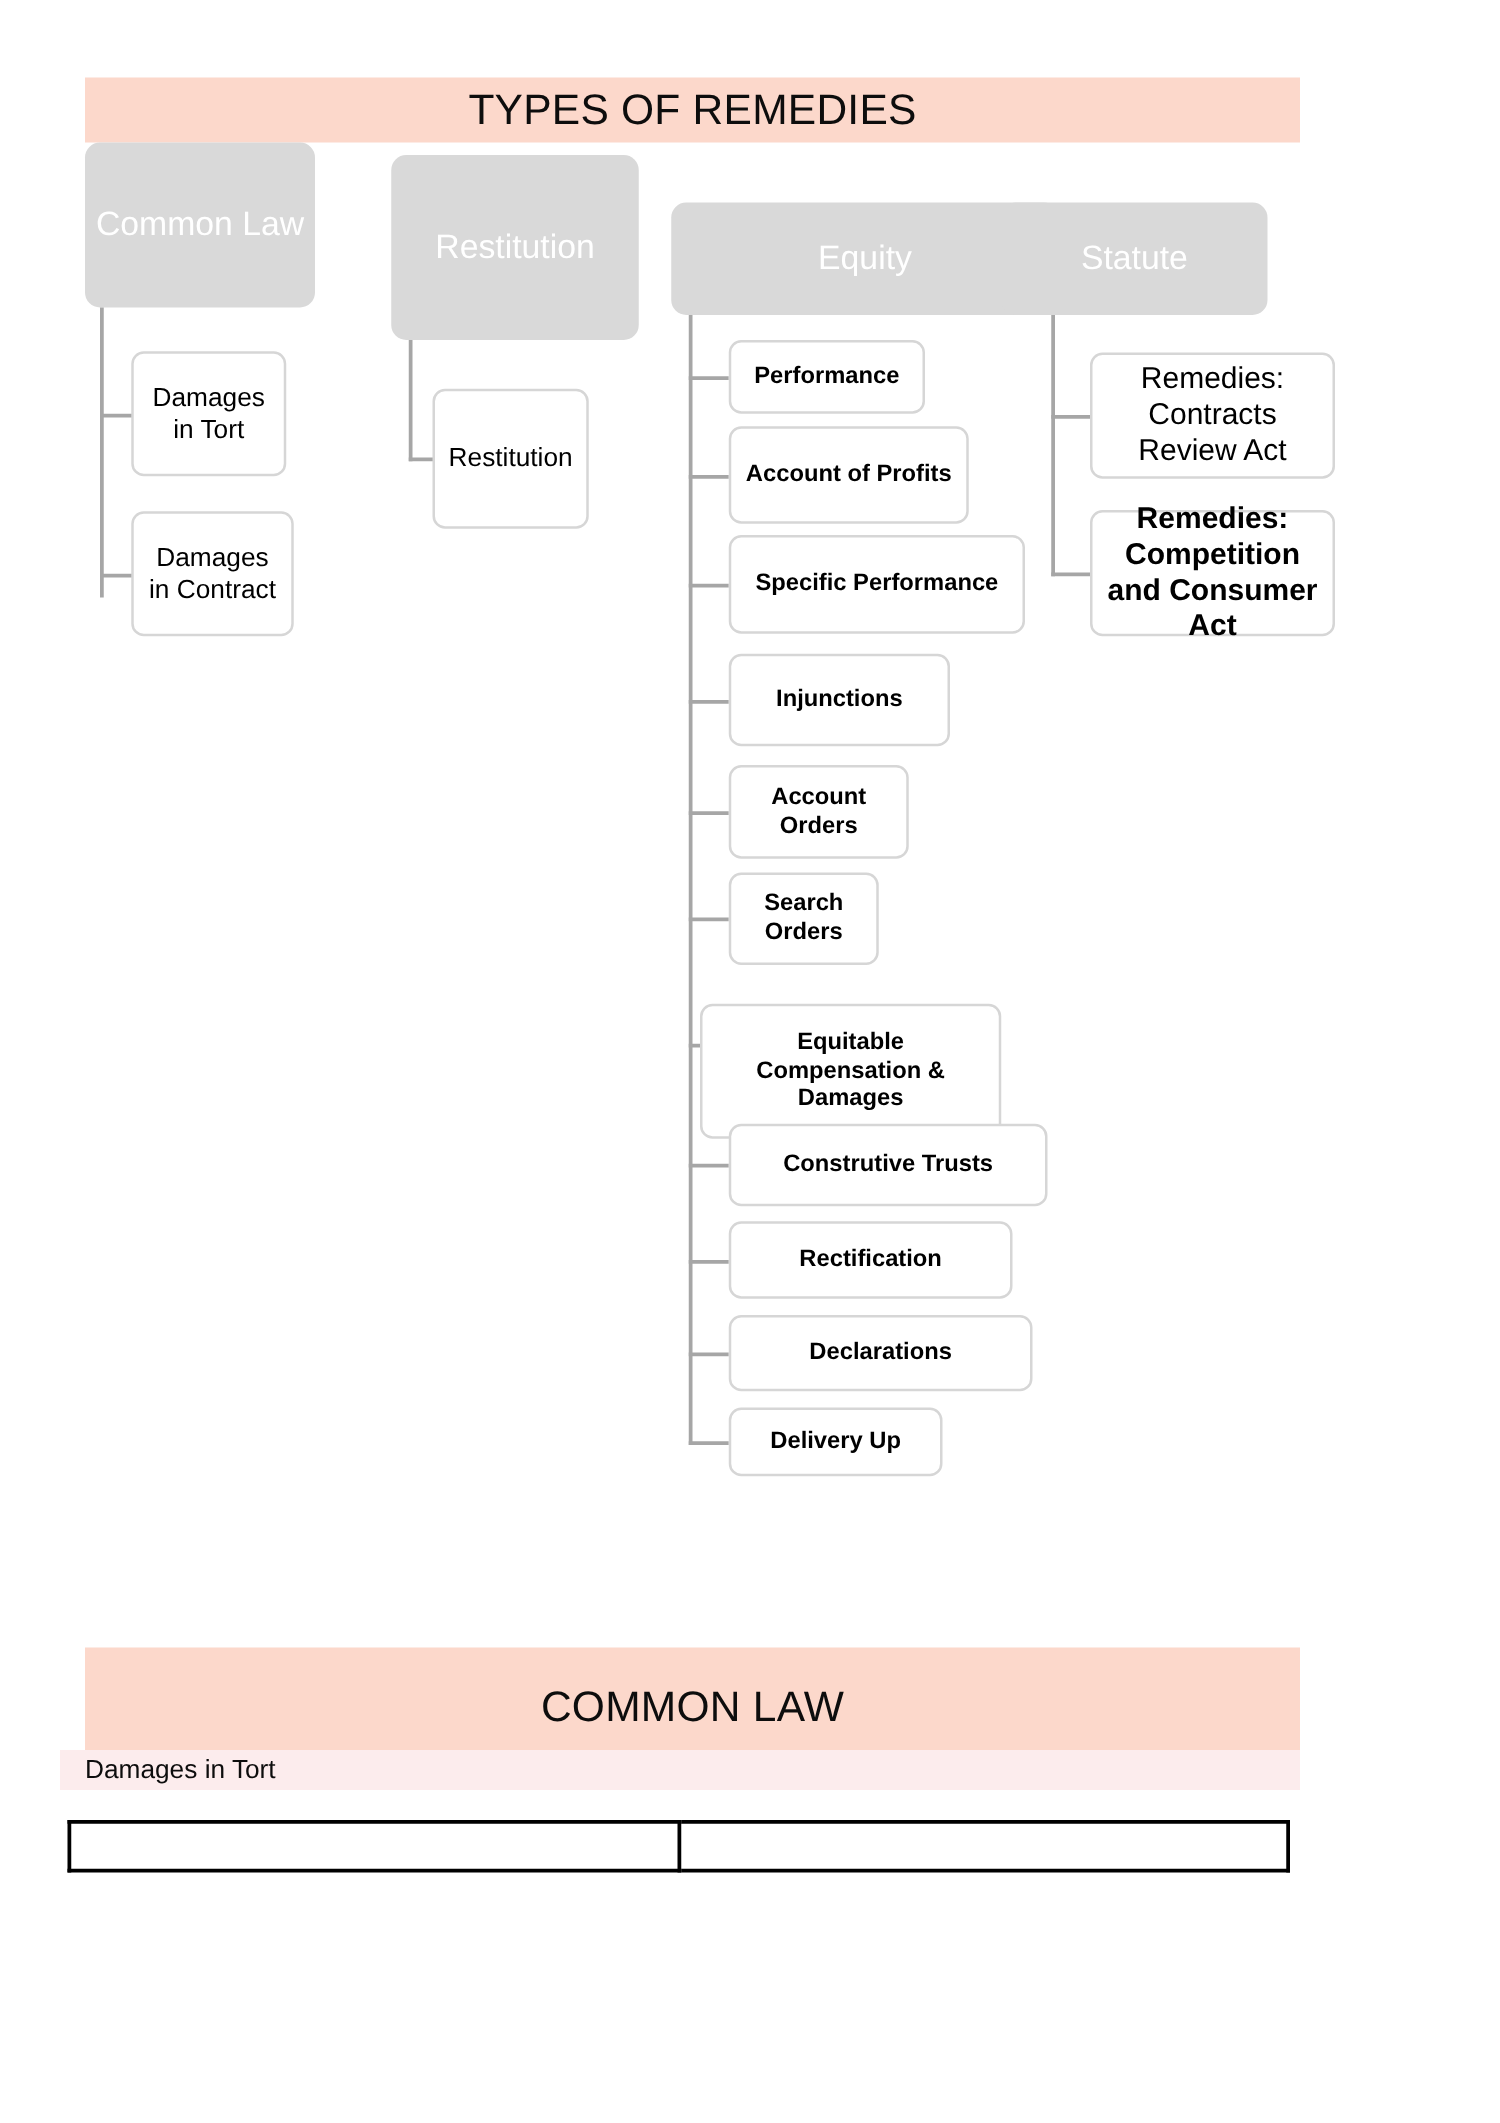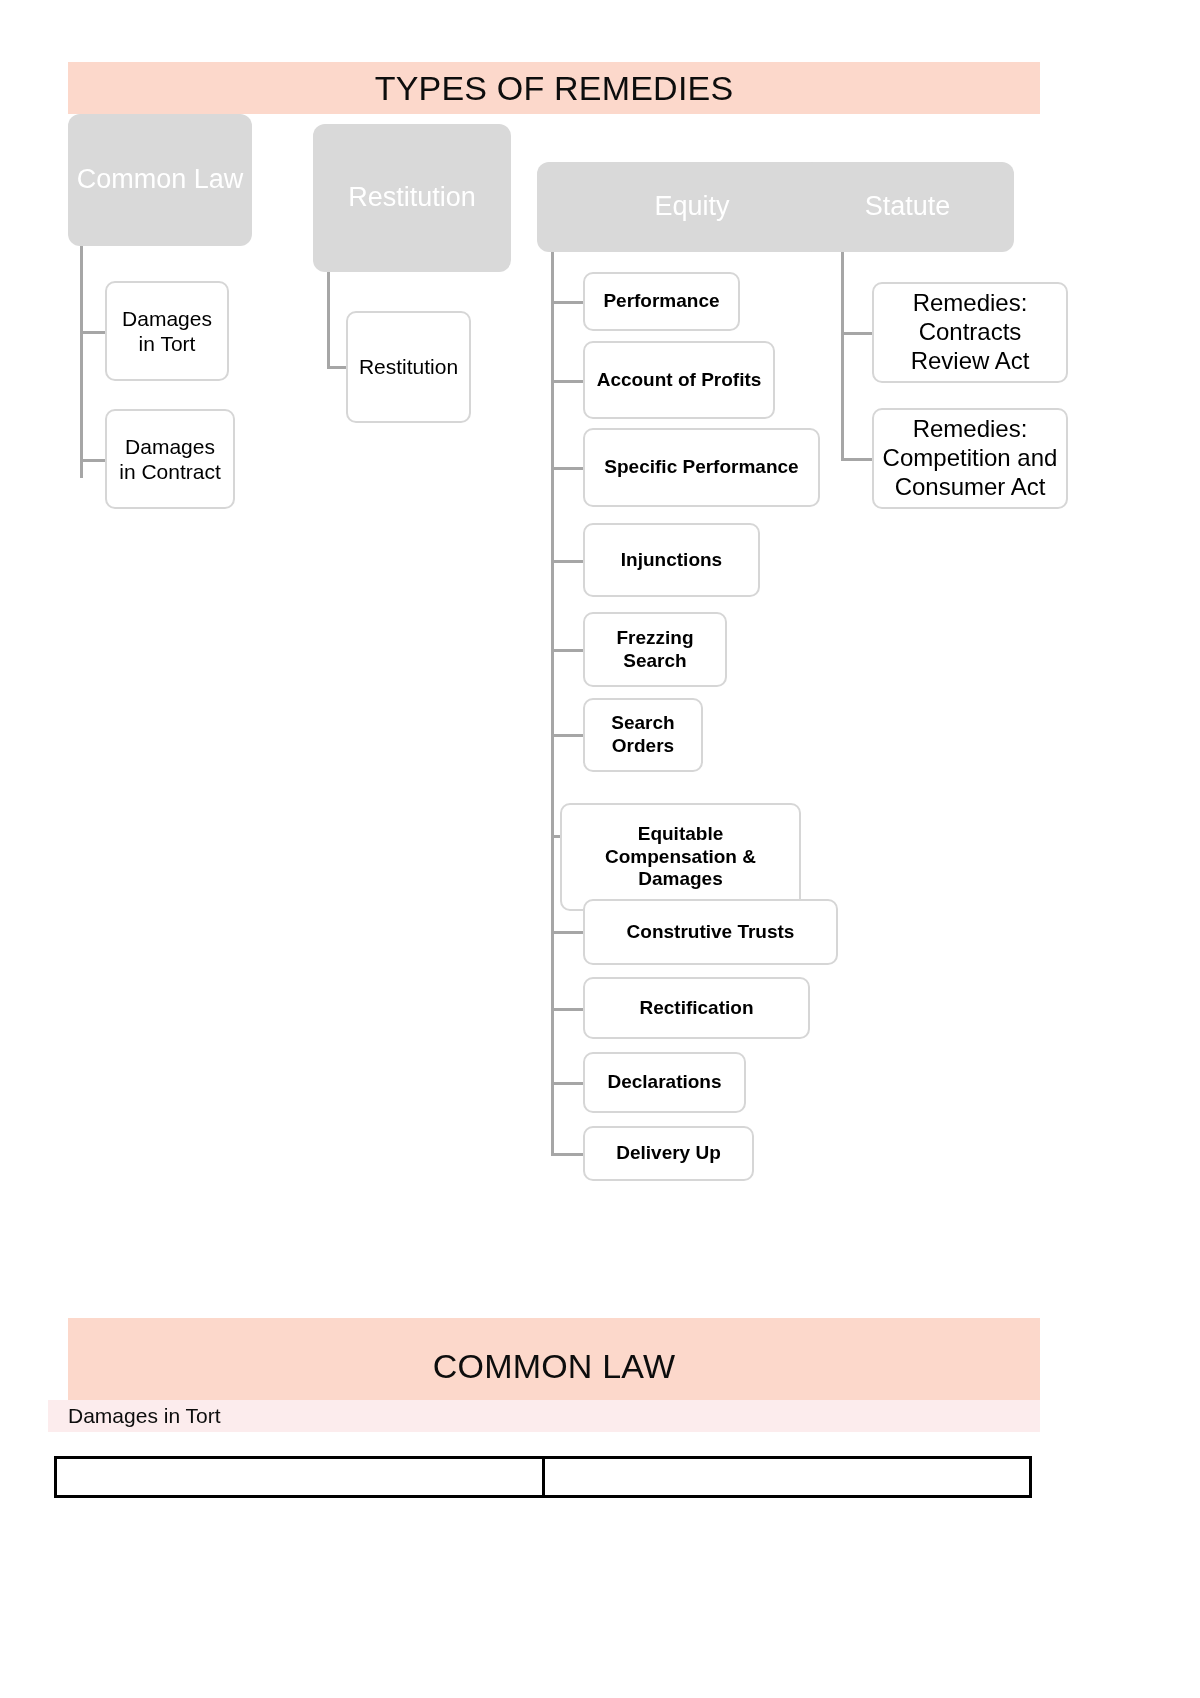--- a/index.html
+++ b/index.html
@@ -198,54 +198,54 @@
     <div class="node-box" style="left:583px; top:341px; width:192px; height:78px;align-items:center;">
       <span>Account of Profits</span>
     </div>
     <div class="node-box" style="left:583px; top:428px; width:237px; height:79px;">
       <span>Specific Performance</span>
     </div>
     <div class="node-box" style="left:583px; top:523px; width:177px; height:74px;">
       <span>Injunctions</span>
     </div>
     <div class="node-box" style="left:583px; top:612px; width:144px; height:75px;">
-      <span>Frezzing Search</span>
+      <span>Account Orders</span>
     </div>
     <div class="node-box" style="left:583px; top:698px; width:120px; height:74px;">
       <span>Search Orders</span>
     </div>
     <div class="node-box" style="left:560px; top:787px; width:241px; height:108px;margin-top:16px;">
       <span>Equitable Compensation &amp; Damages</span>
     </div>
     <div class="node-box" style="left:583px; top:899px; width:255px; height:66px;">
       <span>Construtive Trusts</span>
     </div>
     <div class="node-box" style="left:583px; top:977px; width:227px; height:62px;">
       <span>Rectification</span>
     </div>
-    <div class="node-box" style="left:583px; top:1052px; width:163px; height:61px;">
+    <div class="node-box" style="left:583px; top:1052px; width:243px; height:61px;">
       <span>Declarations</span>
     </div>
     <div class="node-box" style="left:583px; top:1126px; width:171px; height:55px;">
       <span>Delivery Up</span>
     </div>
   </div>
 
   <div class="column">
     <div class="root-box" style="left:801px; top:162px; width:213px; height:90px;">
       <span>Statute</span>
     </div>
     <div class="trunk" style="left:841px; top:252px; height:209px;"></div>
     <div class="branch" style="left:841px; top:332px; width:33px;"></div>
     <div class="branch" style="left:841px; top:458px; width:33px;"></div>
 
     <div class="node-box thin" style="left:872px; top:282px; width:196px; height:101px;">
       <span>Remedies: Contracts Review Act</span>
     </div>
-    <div class="node-box thin" style="left:872px; top:408px; width:196px; height:101px;">
+    <div class="node-box thin" style="left:872px; top:408px; width:196px; height:101px;font-weight:bold;">
       <span>Remedies: Competition and Consumer Act</span>
     </div>
   </div>
 
 </div>
 
 <div class="banner" id="banner-section">
   <span class="banner-title">COMMON LAW</span>
 </div>
 

